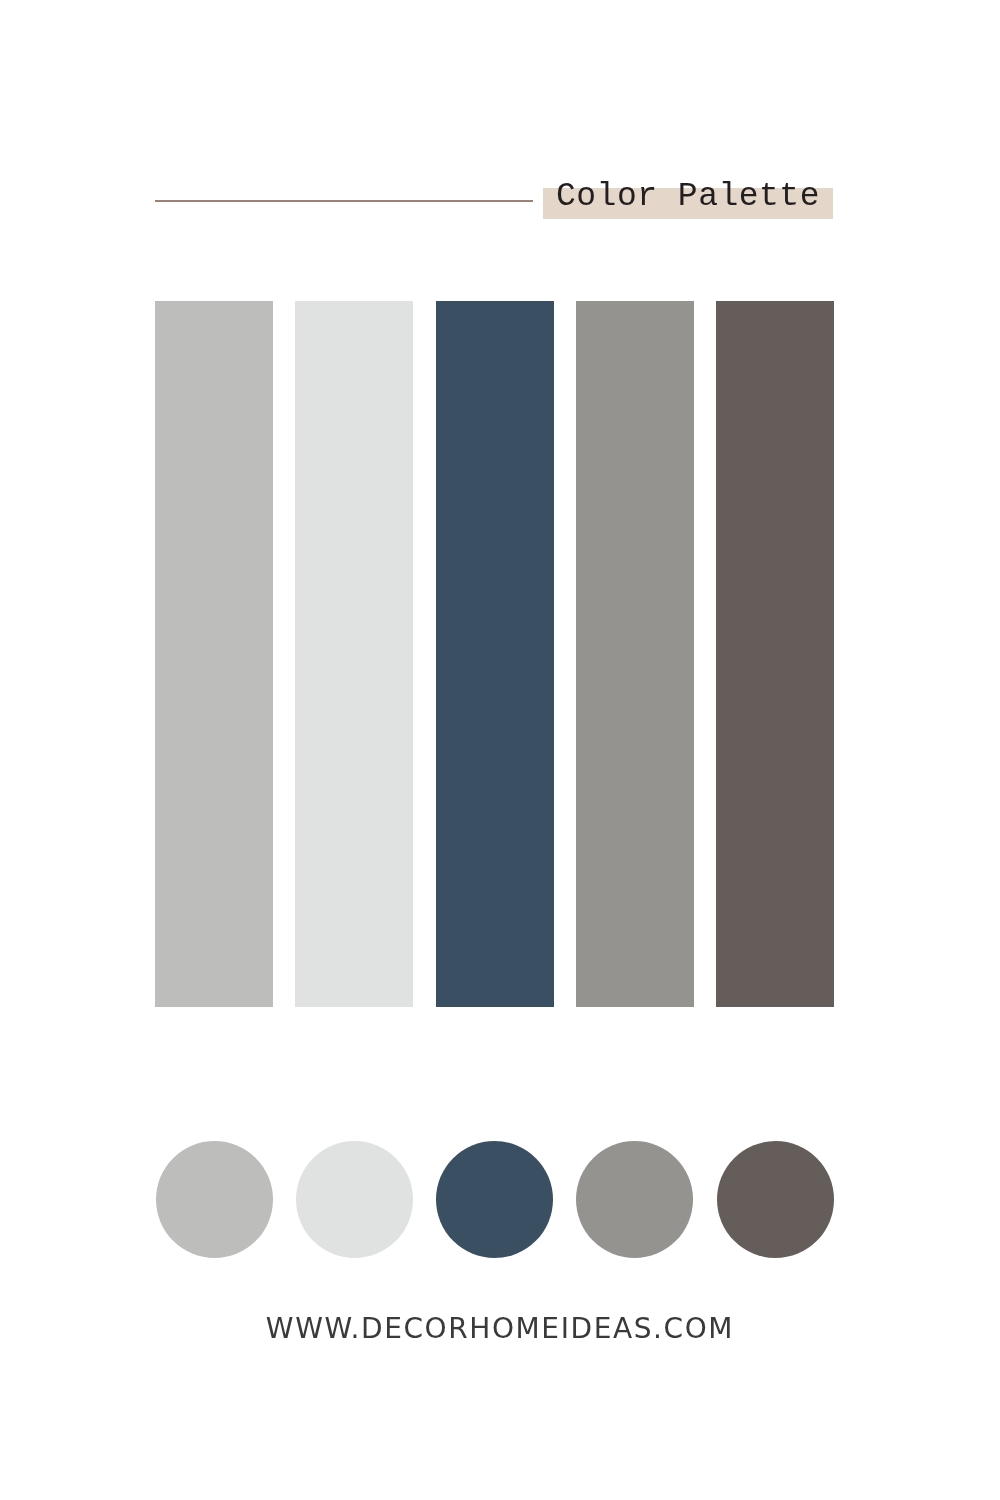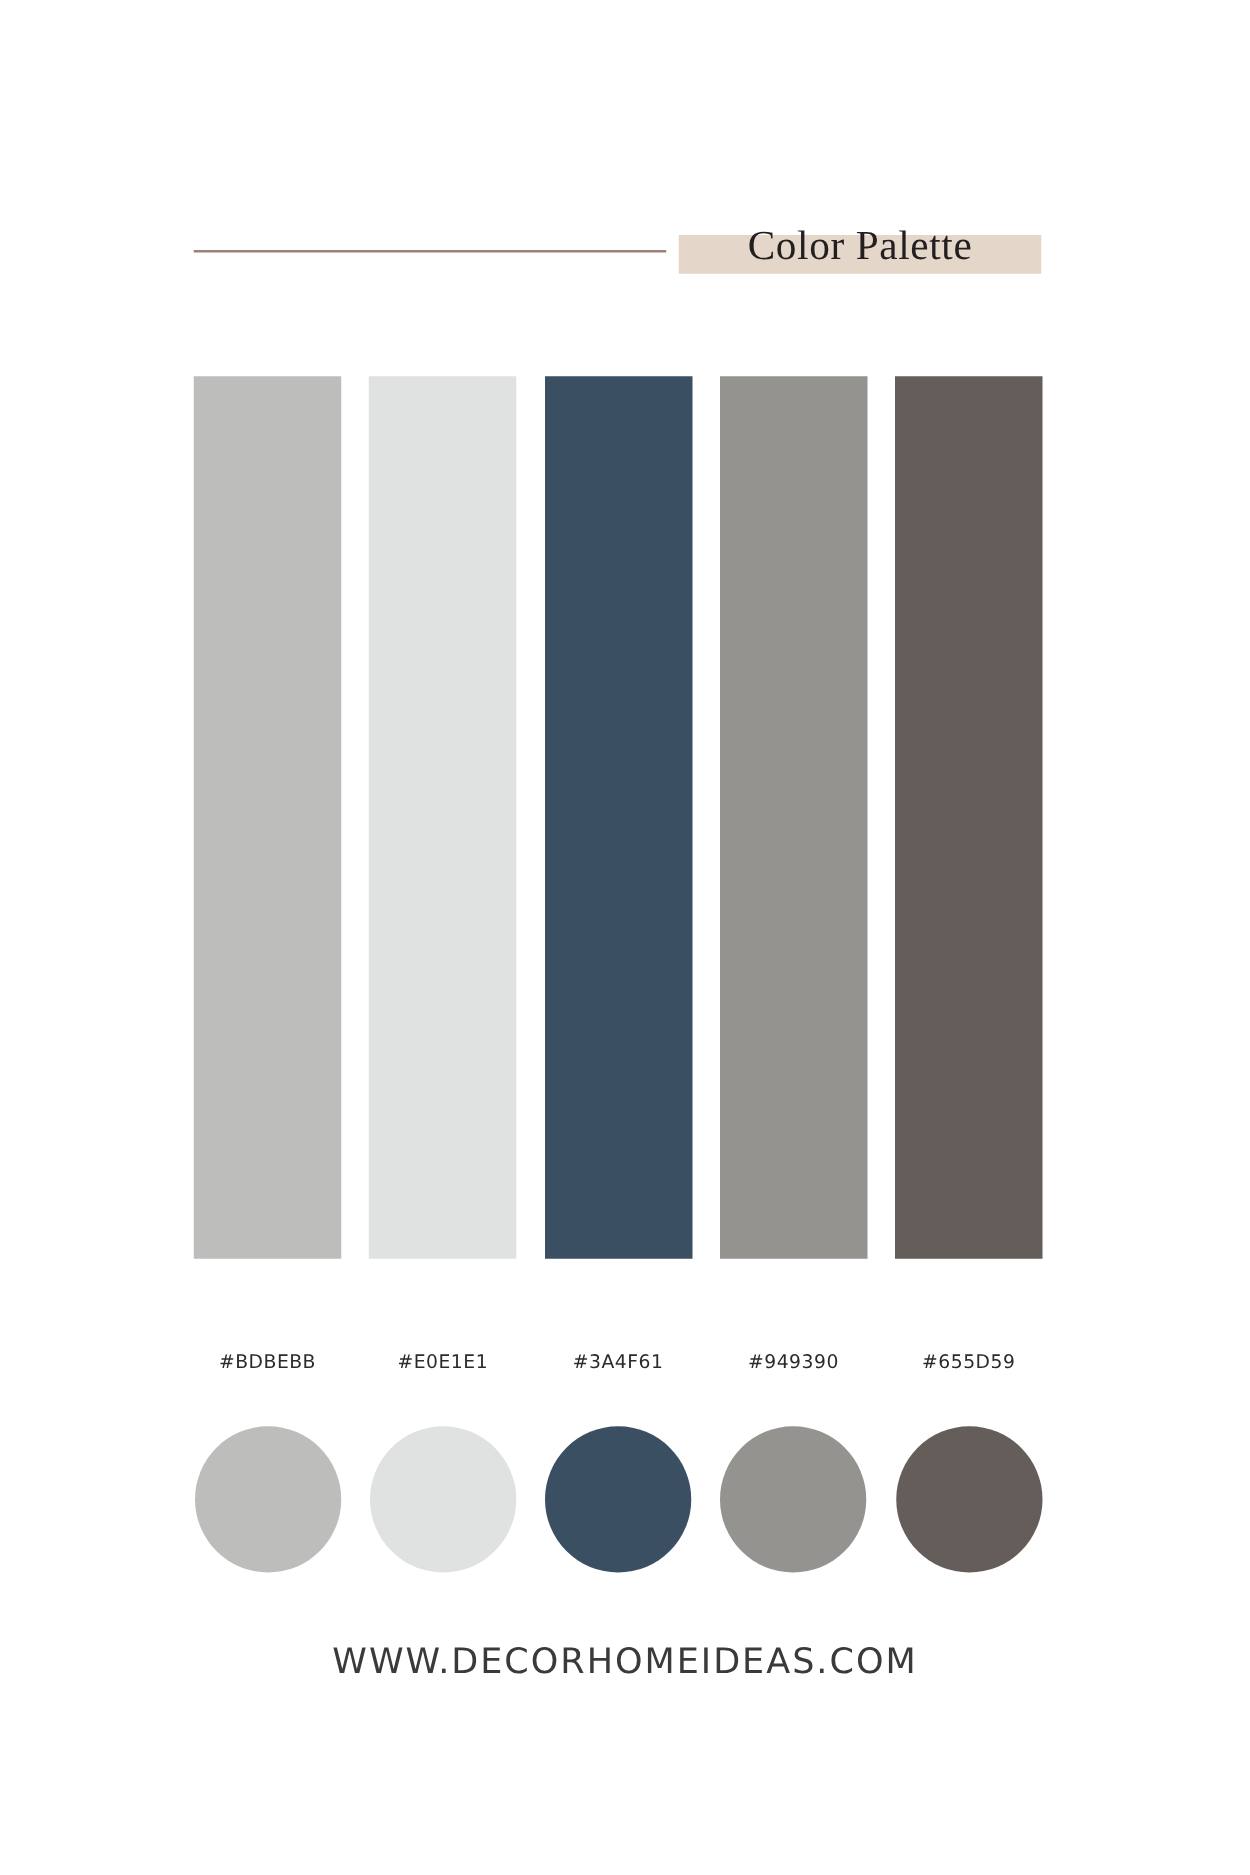--- a/index.html
+++ b/index.html
@@ -46,21 +46,21 @@
   }
 
   .title-text {
     position:absolute;
     left:543px;
     top:169px;
     width:290px;
     height:56px;
     line-height:56px;
     text-align:center;
-    font-family:Liberation Serif, serif;
+    font-family:Liberation Mono, monospace;
     font-size:33px;
     font-weight:400;
     letter-spacing:0.5px;
     color:#231f20;
     white-space:nowrap;
   }
 
   
   .swatch-row {
     position:absolute;
@@ -150,27 +150,20 @@
   </div>
 
   <div class="swatch-row">
     <div class="bar" style="background: rgb(189, 190, 187);"></div>
     <div class="bar" style="background: rgb(224, 225, 225);"></div>
     <div class="bar" style="background: rgb(58, 79, 97);"></div>
     <div class="bar" style="background: rgb(148, 147, 144);"></div>
     <div class="bar" style="background: rgb(101, 93, 89);"></div>
   </div>
 
-  <div class="hex-row">
-    <div class="hex-label">#BDBEBB</div>
-    <div class="hex-label">#E0E1E1</div>
-    <div class="hex-label">#3A4F61</div>
-    <div class="hex-label">#949390</div>
-    <div class="hex-label">#655D59</div>
-  </div>
 
   <div class="circle-row">
     <div class="circle-cell">
       <div class="circle" style="background: rgb(189, 190, 187);"></div>
     </div>
     <div class="circle-cell">
       <div class="circle" style="background: rgb(224, 225, 225);"></div>
     </div>
     <div class="circle-cell">
       <div class="circle" style="background: rgb(58, 79, 97);"></div>

